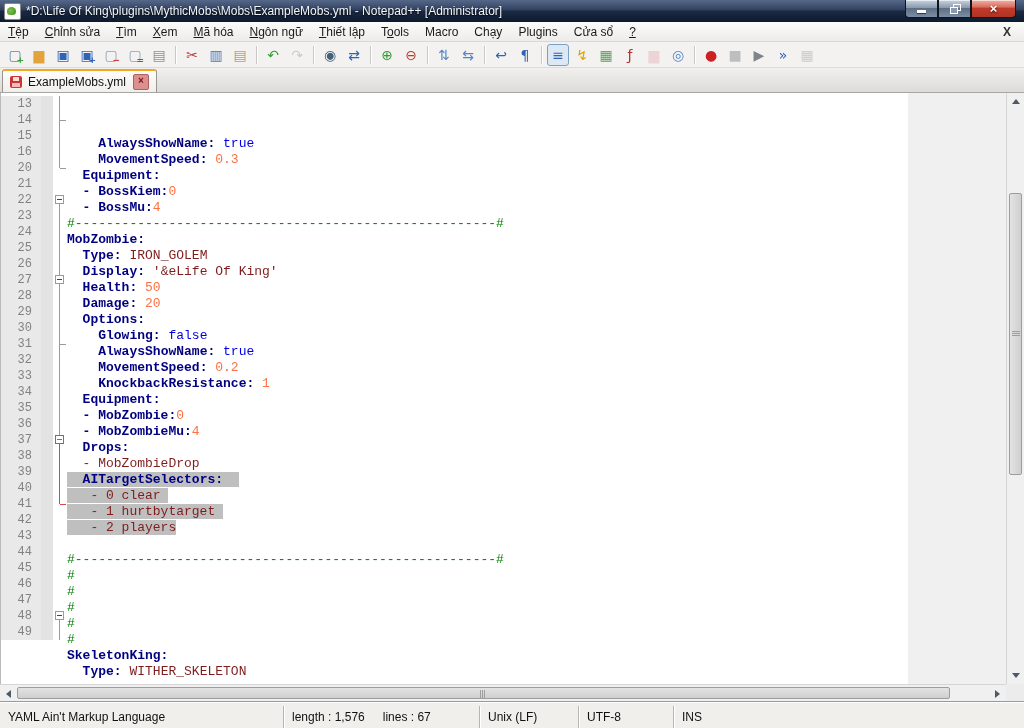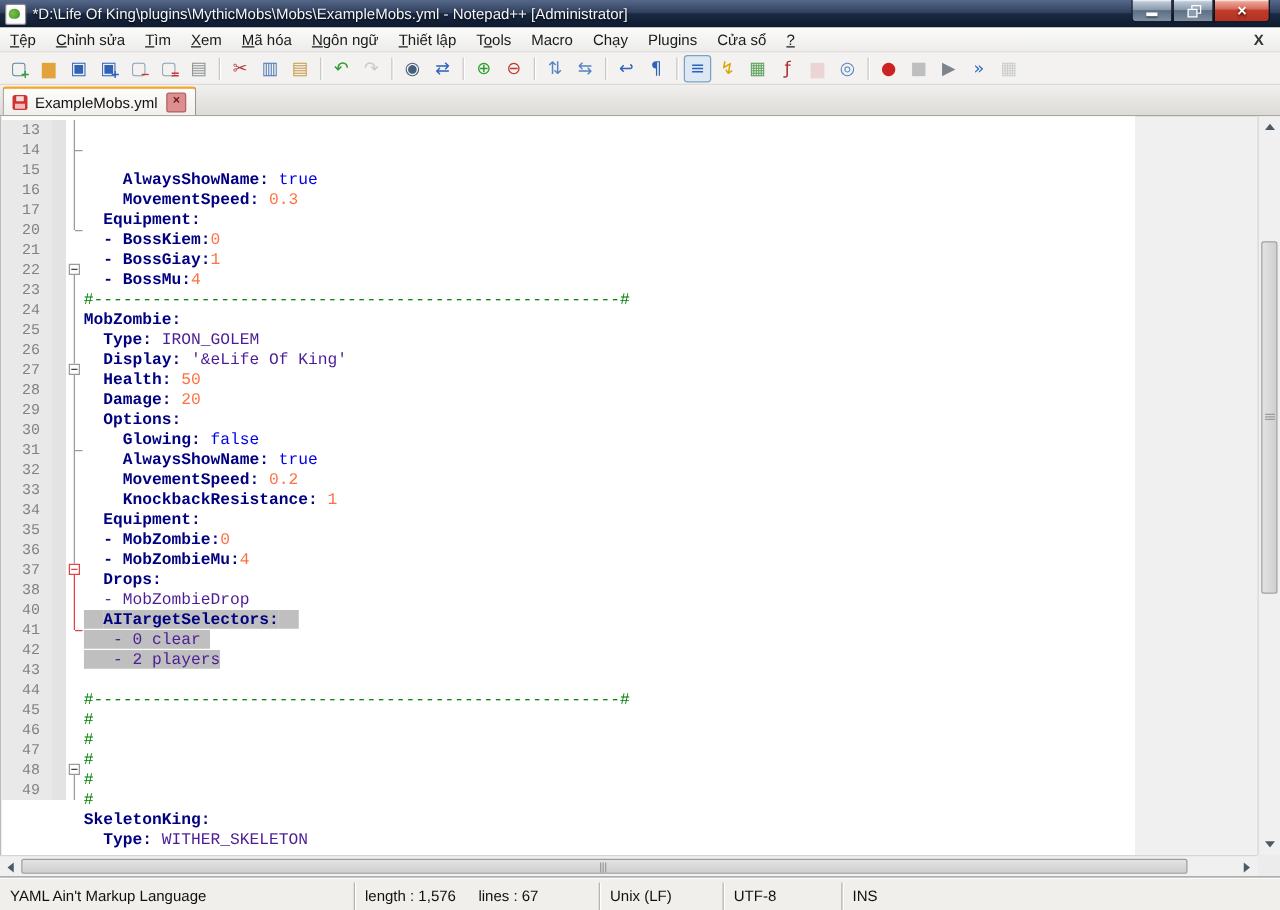--- a/index.html
+++ b/index.html
@@ -64,21 +64,21 @@
   .editor{position:absolute;left:0;top:93px;width:908px;height:591px;background:#fff;overflow:hidden;
     border-left:1px solid #bdbbb7;box-sizing:border-box;}
   .code{padding-top:3px;font-family:"Liberation Mono","DejaVu Sans Mono",monospace;font-size:13px;}
   .row{display:flex;height:16px;line-height:16px;}
   .cell-num{width:40px;background:#e9e9e9;color:#828282;text-align:right;padding-right:9px;box-sizing:border-box;
     font-size:12px;}
   .cell-bm{width:12px;background:#e3e3e3;}
   .cell-fold{width:14px;background:#fff;position:relative;}
   .cell-text{flex:1;white-space:pre;margin-top:40px;}
   .row.cur .cell-text{background:var(--current-line);}
-  .c-t{color:#4c1d95;}
+  .c-t{color:#7f1d1d;}
   .c-k{color:var(--key);font-weight:bold;}
   .c-w{color:var(--keyword);}
   .c-n{color:var(--number);}
   .c-c{color:var(--comment);}
   .sel{background:var(--selection);}
   .fv{position:absolute;left:6px;width:1px;}
   .fh{position:absolute;left:7px;top:8px;width:6px;height:1px;}
   .fbox{position:absolute;left:2px;top:3px;width:9px;height:9px;border:1px solid;background:#fff;box-sizing:border-box;}
   .fminus{position:absolute;left:1px;top:3px;width:5px;height:1px;}
 
@@ -299,29 +299,20 @@
         <div class="row">
           <div class="cell-num">16</div>
           <div class="cell-bm"></div>
           <div class="cell-fold">
             <div class="fv" style="background: rgb(154, 154, 154); top: 0px; height: 8px;"></div>
             <div class="fv" style="background: rgb(154, 154, 154); top: 8px; height: 8px;"></div>
           </div>
           <div class="cell-text"><span class="c-t">  </span><span class="c-k">- BossKiem:</span><span class="c-n">0</span></div>
         </div>
         <div class="row">
-          <div class="cell-num">17</div>
-          <div class="cell-bm"></div>
-          <div class="cell-fold">
-            <div class="fv" style="background: rgb(154, 154, 154); top: 0px; height: 8px;"></div>
-            <div class="fv" style="background: rgb(154, 154, 154); top: 8px; height: 8px;"></div>
-          </div>
-          <div class="cell-text"><span class="c-t">  </span><span class="c-k">- BossGiay:</span><span class="c-n">1</span></div>
-        </div>
-        <div class="row">
           <div class="cell-num">20</div>
           <div class="cell-bm"></div>
           <div class="cell-fold">
             <div class="fv" style="background: rgb(154, 154, 154); top: 0px; height: 8px;"></div>
             <div class="fh" style="background: rgb(154, 154, 154);"></div>
           </div>
           <div class="cell-text"><span class="c-t">  </span><span class="c-k">- BossMu:</span><span class="c-n">4</span></div>
         </div>
         <div class="row">
           <div class="cell-num">21</div>
@@ -483,20 +474,29 @@
           <div class="cell-text"><span class="c-t sel">  </span><span class="c-k sel">AITargetSelectors:</span><span class="c-t sel">  </span></div>
         </div>
         <div class="row">
           <div class="cell-num">38</div>
           <div class="cell-bm"></div>
           <div class="cell-fold">
             <div class="fv" style="background: rgb(224, 69, 69); top: 0px; height: 8px;"></div>
             <div class="fv" style="background: rgb(224, 69, 69); top: 8px; height: 8px;"></div>
           </div>
           <div class="cell-text"><span class="c-t sel">   - 0 clear </span></div>
+        </div>
+        <div class="row">
+          <div class="cell-num">39</div>
+          <div class="cell-bm"></div>
+          <div class="cell-fold">
+            <div class="fv" style="background: rgb(224, 69, 69); top: 0px; height: 8px;"></div>
+            <div class="fv" style="background: rgb(224, 69, 69); top: 8px; height: 8px;"></div>
+          </div>
+          <div class="cell-text"><span class="c-t sel">   - 1 hurtbytarget </span></div>
         </div>
         <div class="row">
           <div class="cell-num">40</div>
           <div class="cell-bm"></div>
           <div class="cell-fold">
             <div class="fv" style="background: rgb(224, 69, 69); top: 0px; height: 8px;"></div>
             <div class="fv" style="background: rgb(224, 69, 69); top: 8px; height: 8px;"></div>
           </div>
           <div class="cell-text"><span class="c-t sel">   - 2 players</span></div>
         </div>

